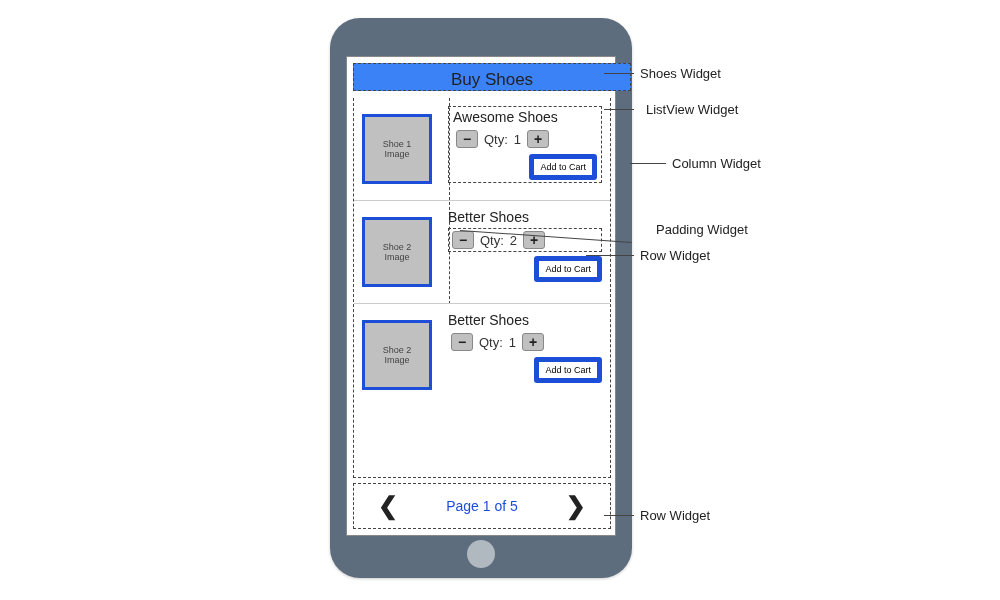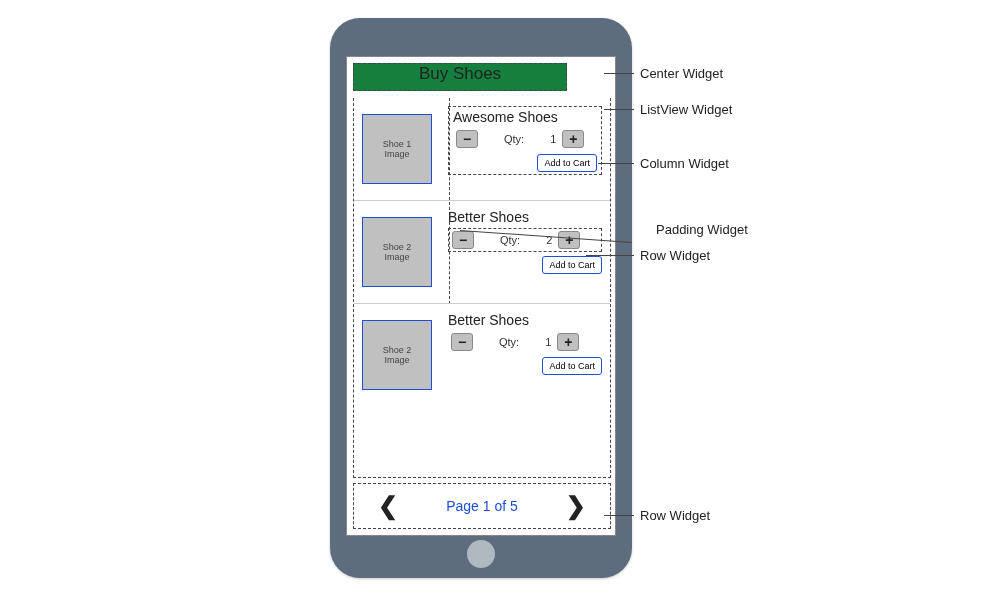--- a/index.html
+++ b/index.html
@@ -40,27 +40,27 @@
       background: #b0b8c0;
       border-radius: 50%;
     }
     .dashed-box {
       border: 1px dashed #444;
     }
     .header-bar {
       position: absolute;
       left: 6px;
       top: 6px;
-      width: 214px;
+      width: 278px;
       height: 28px;
-      background: #15803d;
+      background: #3b82f6;
       border-top: 1px dashed #444;
       border-bottom: 1px dashed #444;
       display: flex;
-      align-items: flex-start;
+      align-items: flex-end;
       justify-content: center;
       font-size: 17px;
       color: #222;
     }
     .listview {
       position: absolute;
       left: 6px;
       top: 41px;
       width: 258px;
       height: 380px;
@@ -75,21 +75,21 @@
       display: flex;
       align-items: flex-start;
       padding: 8px 8px;
       position: relative;
     }
     .list-item:last-child { border-bottom: none; }
     .image-placeholder {
       width: 70px;
       height: 70px;
       background: #c0c0c0;
-      border: 1px solid #1d4ed8;
+      border: 3px solid #1d4ed8;
       display: flex;
       align-items: center;
       justify-content: center;
       font-size: 9px;
       color: #444;
       text-align: center;
       margin-top: 8px;
       flex-shrink: 0;
     }
     .item-column {
@@ -123,28 +123,27 @@
       border-radius: 3px;
       display: flex;
       align-items: center;
       justify-content: center;
       font-size: 14px;
       font-weight: bold;
       color: #222;
       cursor: pointer;
     }
     .qty-label {
-      font-size: 11px;
+      font-size: 13px;
       color: #333;
-      margin-left: 20px;
     }
     .add-to-cart {
       font-size: 9px;
       padding: 3px 6px;
-      border: 1px solid #1d4ed8;
+      border: 5px solid #1d4ed8;
       border-radius: 3px;
       background: white;
       cursor: pointer;
       margin-left: auto;
       display: block;
     }
     .pagination-row {
       position: absolute;
       left: 6px;
       bottom: 6px;
@@ -250,27 +249,27 @@
       <span class="chevron">❮</span>
       <span class="page-text">Page 1 of 5</span>
       <span class="chevron">❯</span>
     </div>
   </div>
   <div class="phone-home-button"></div>
 </div>
 
 <div class="annotation" style="left:604px; top:66px;">
   <span class="annotation-line" style="width:30px;"></span>
-  <span style="margin-left:6px">Center Widget</span>
+  <span style="margin-left:6px">Shoes Widget</span>
 </div>
 <div class="annotation" style="left:604px; top:102px;">
   <span class="annotation-line" style="width:30px;"></span>
-  <span style="margin-left:6px">ListView Widget</span>
-</div>
-<div class="annotation" style="left:598px; top:156px;">
+  <span style="margin-left:12px">ListView Widget</span>
+</div>
+<div class="annotation" style="left:598px; top:156px;padding-left:32px;">
   <span class="annotation-line" style="width:36px;"></span>
   <span style="margin-left:6px">Column Widget</span>
 </div>
 <div class="annotation" style="left:460px; top:216px; align-items:flex-end;">
   <span class="annotation-line" style="width:172px; transform: rotate(4deg); transform-origin: left;"></span>
   <span style="margin-left:24px; position:relative; top:6px;">Padding Widget</span>
 </div>
 <div class="annotation" style="left:586px; top:248px;">
   <span class="annotation-line" style="width:48px;"></span>
   <span style="margin-left:6px">Row Widget</span>

